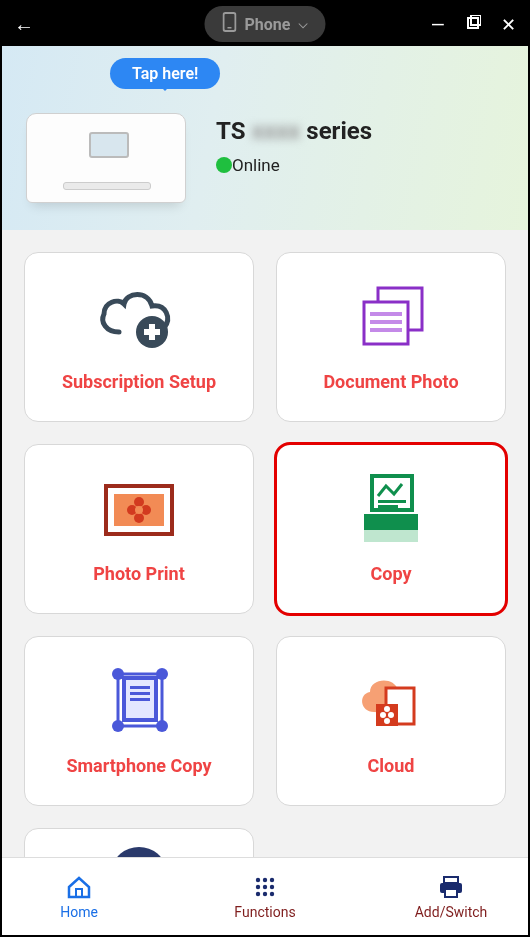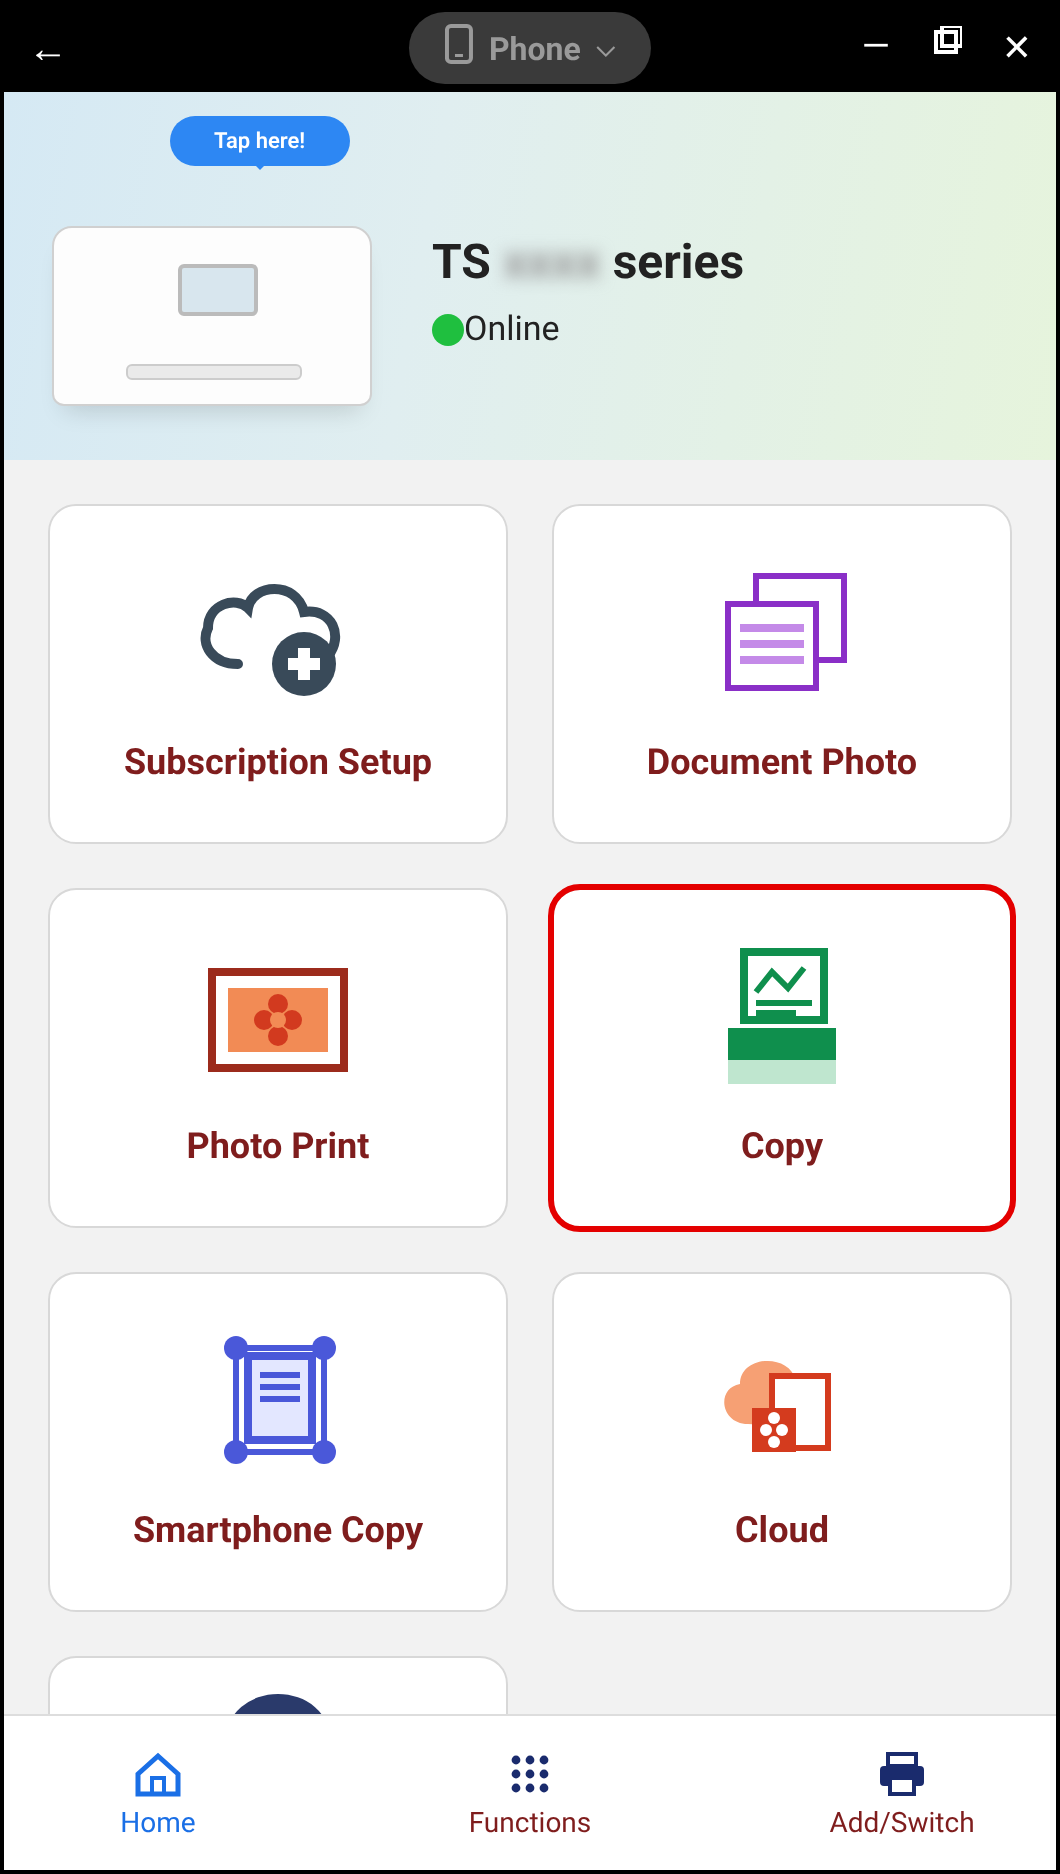--- a/index.html
+++ b/index.html
@@ -44,24 +44,24 @@
     height: 184px;
     background: linear-gradient(100deg, #d5e9f4 0%, #e0eef0 40%, #e6f4dc 100%);
     position: relative;
     display: flex;
     align-items: center;
     padding: 0 24px 0 20px;
   }
   .tooltip {
     position: absolute;
     top: 12px;
-    left: 83px;
+    left: 108px;
     background: #2d87f3;
     color: #fff;
-    font-size: 11px;
+    font-size: 16px;
     font-weight: 600;
     padding: 6px 22px;
     border-radius: 16px;
   }
   .tooltip::after {
     content: "";
     position: absolute;
     bottom: -8px;
     left: 50%;
     transform: translateX(-50%);
@@ -111,21 +111,21 @@
     height: 170px;
     display: flex;
     flex-direction: column;
     align-items: center;
     justify-content: center;
     gap: 18px;
     cursor: pointer;
   }
   .card.highlight { outline: 3px solid #e40000; outline-offset: -1px; }
   .card .iconbox { width: 90px; height: 70px; display:flex; align-items:center; justify-content:center; }
-  .card .label { font-size: 18px; font-weight: 700; color: #7f1d1d; }
+  .card .label { font-size: 18px; font-weight: 700; color: #ef4444; }
   .card.partial { height: 48px; overflow:hidden; justify-content:flex-start; padding-top:6px;}
 
   .tabbar {
     position: absolute;
     bottom: 0; left: 0; right: 0;
     height: 78px;
     background: #fff;
     border-top: 1px solid #ddd;
     display: flex;
     gap: 32px;

